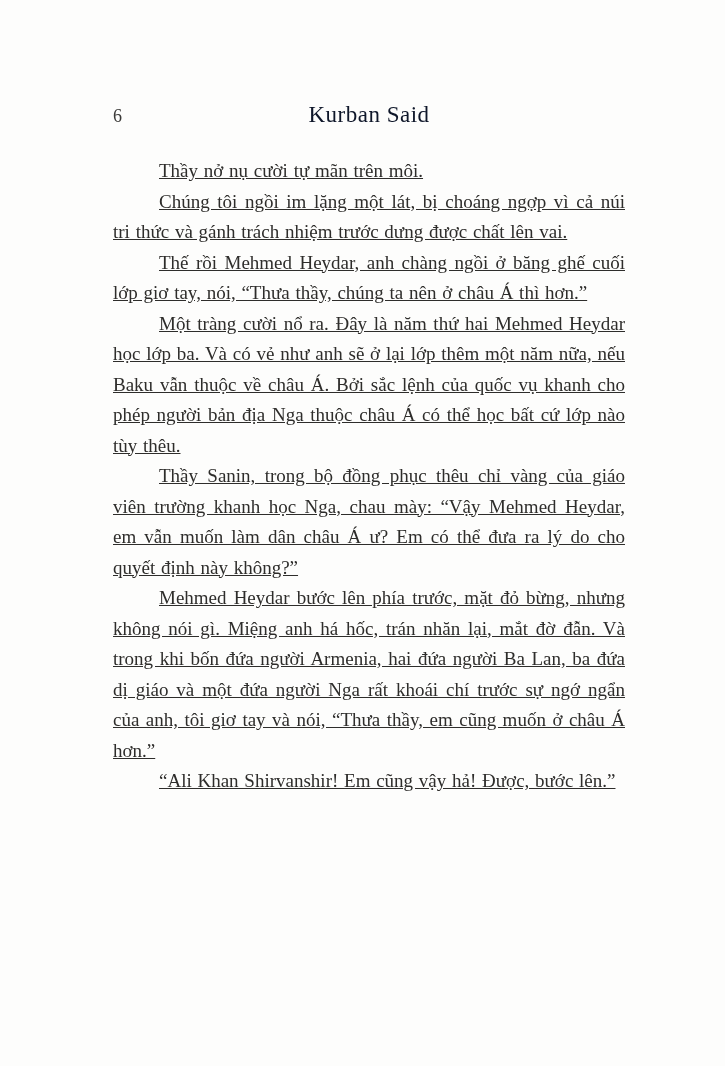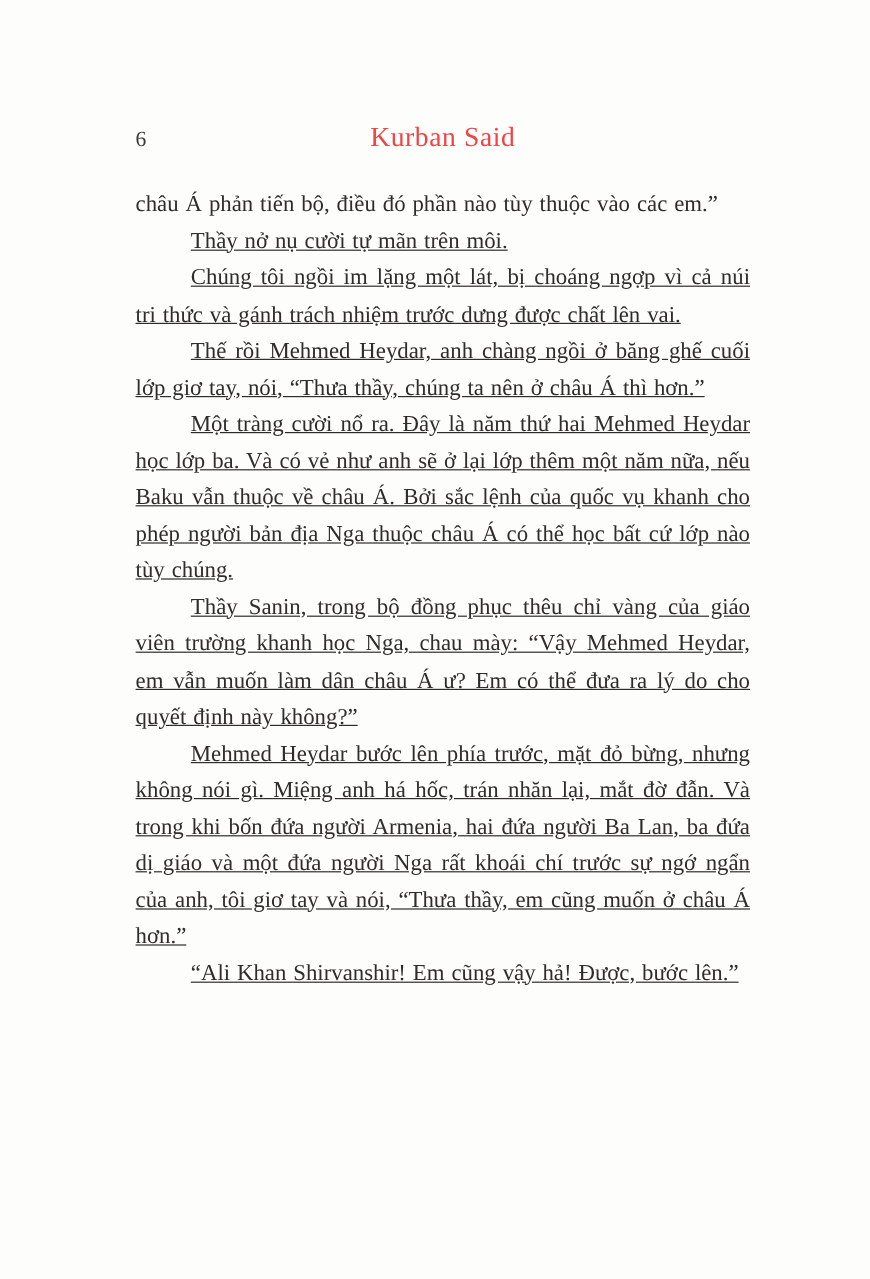--- a/index.html
+++ b/index.html
@@ -29,21 +29,21 @@
   .page-number {
     position: absolute;
     left: 0;
     top: 4px;
     font-size: 18px;
     color: #3a3937;
   }
   .running-title {
     font-size: 23px;
     letter-spacing: 0.5px;
-    color: #ef4444;
+    color: #0f172a;
   }
   .body-text p {
     margin: 0;
     font-size: 19px;
     line-height: 30.5px;
     text-align: justify;
     word-spacing: 1px;
   }
   .body-text p.indent {
     text-indent: 46px;
@@ -54,23 +54,22 @@
 <body>
 
 <div class="page">
 
   <header class="page-header">
     <span class="page-number">6</span>
     <span class="running-title">Kurban Said</span>
   </header>
 
   <main class="body-text">
-    <p class="para">châu Á phản tiến bộ, điều đó phần nào tùy thuộc vào các em.”</p>
     <p class="para indent">Thầy nở nụ cười tự mãn trên môi.</p>
     <p class="para indent">Chúng tôi ngồi im lặng một lát, bị choáng ngợp vì cả núi tri thức và gánh trách nhiệm trước dưng được chất lên vai.</p>
     <p class="para indent">Thế rồi Mehmed Heydar, anh chàng ngồi ở băng ghế cuối lớp giơ tay, nói, “Thưa thầy, chúng ta nên ở châu Á thì hơn.”</p>
-    <p class="para indent">Một tràng cười nổ ra. Đây là năm thứ hai Mehmed Heydar học lớp ba. Và có vẻ như anh sẽ ở lại lớp thêm một năm nữa, nếu Baku vẫn thuộc về châu Á. Bởi sắc lệnh của quốc vụ khanh cho phép người bản địa Nga thuộc châu Á có thể học bất cứ lớp nào tùy chúng.</p>
+    <p class="para indent">Một tràng cười nổ ra. Đây là năm thứ hai Mehmed Heydar học lớp ba. Và có vẻ như anh sẽ ở lại lớp thêm một năm nữa, nếu Baku vẫn thuộc về châu Á. Bởi sắc lệnh của quốc vụ khanh cho phép người bản địa Nga thuộc châu Á có thể học bất cứ lớp nào tùy thêu.</p>
     <p class="para indent">Thầy Sanin, trong bộ đồng phục thêu chỉ vàng của giáo viên trường khanh học Nga, chau mày: “Vậy Mehmed Heydar, em vẫn muốn làm dân châu Á ư? Em có thể đưa ra lý do cho quyết định này không?”</p>
     <p class="para indent">Mehmed Heydar bước lên phía trước, mặt đỏ bừng, nhưng không nói gì. Miệng anh há hốc, trán nhăn lại, mắt đờ đẫn. Và trong khi bốn đứa người Armenia, hai đứa người Ba Lan, ba đứa dị giáo và một đứa người Nga rất khoái chí trước sự ngớ ngẩn của anh, tôi giơ tay và nói, “Thưa thầy, em cũng muốn ở châu Á hơn.”</p>
     <p class="para indent">“Ali Khan Shirvanshir! Em cũng vậy hả! Được, bước lên.”</p>
   </main>
 
 </div>
 
 </body></html>

